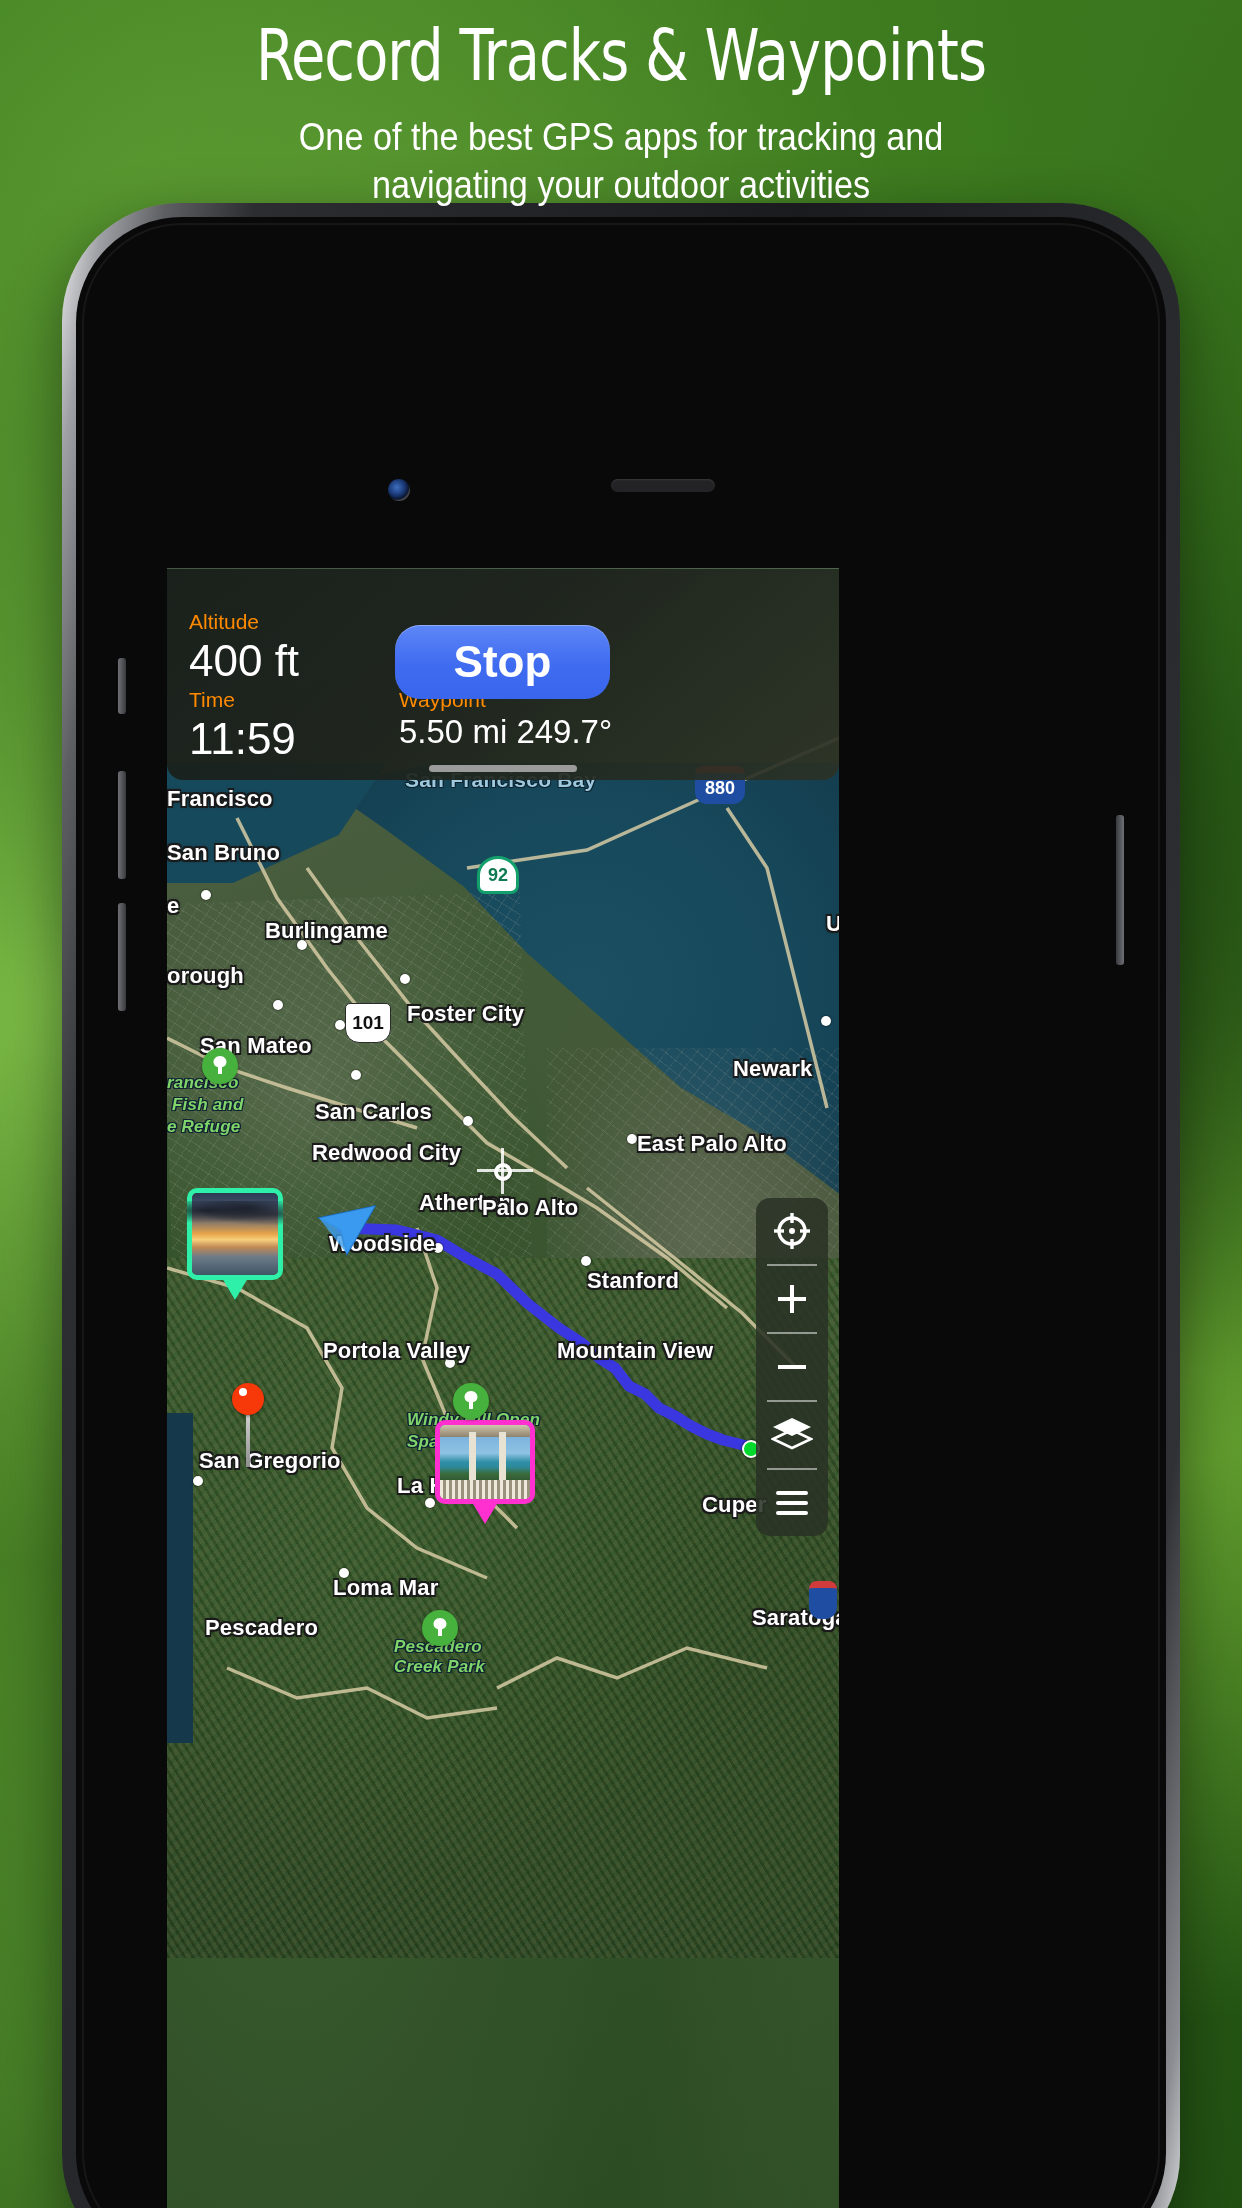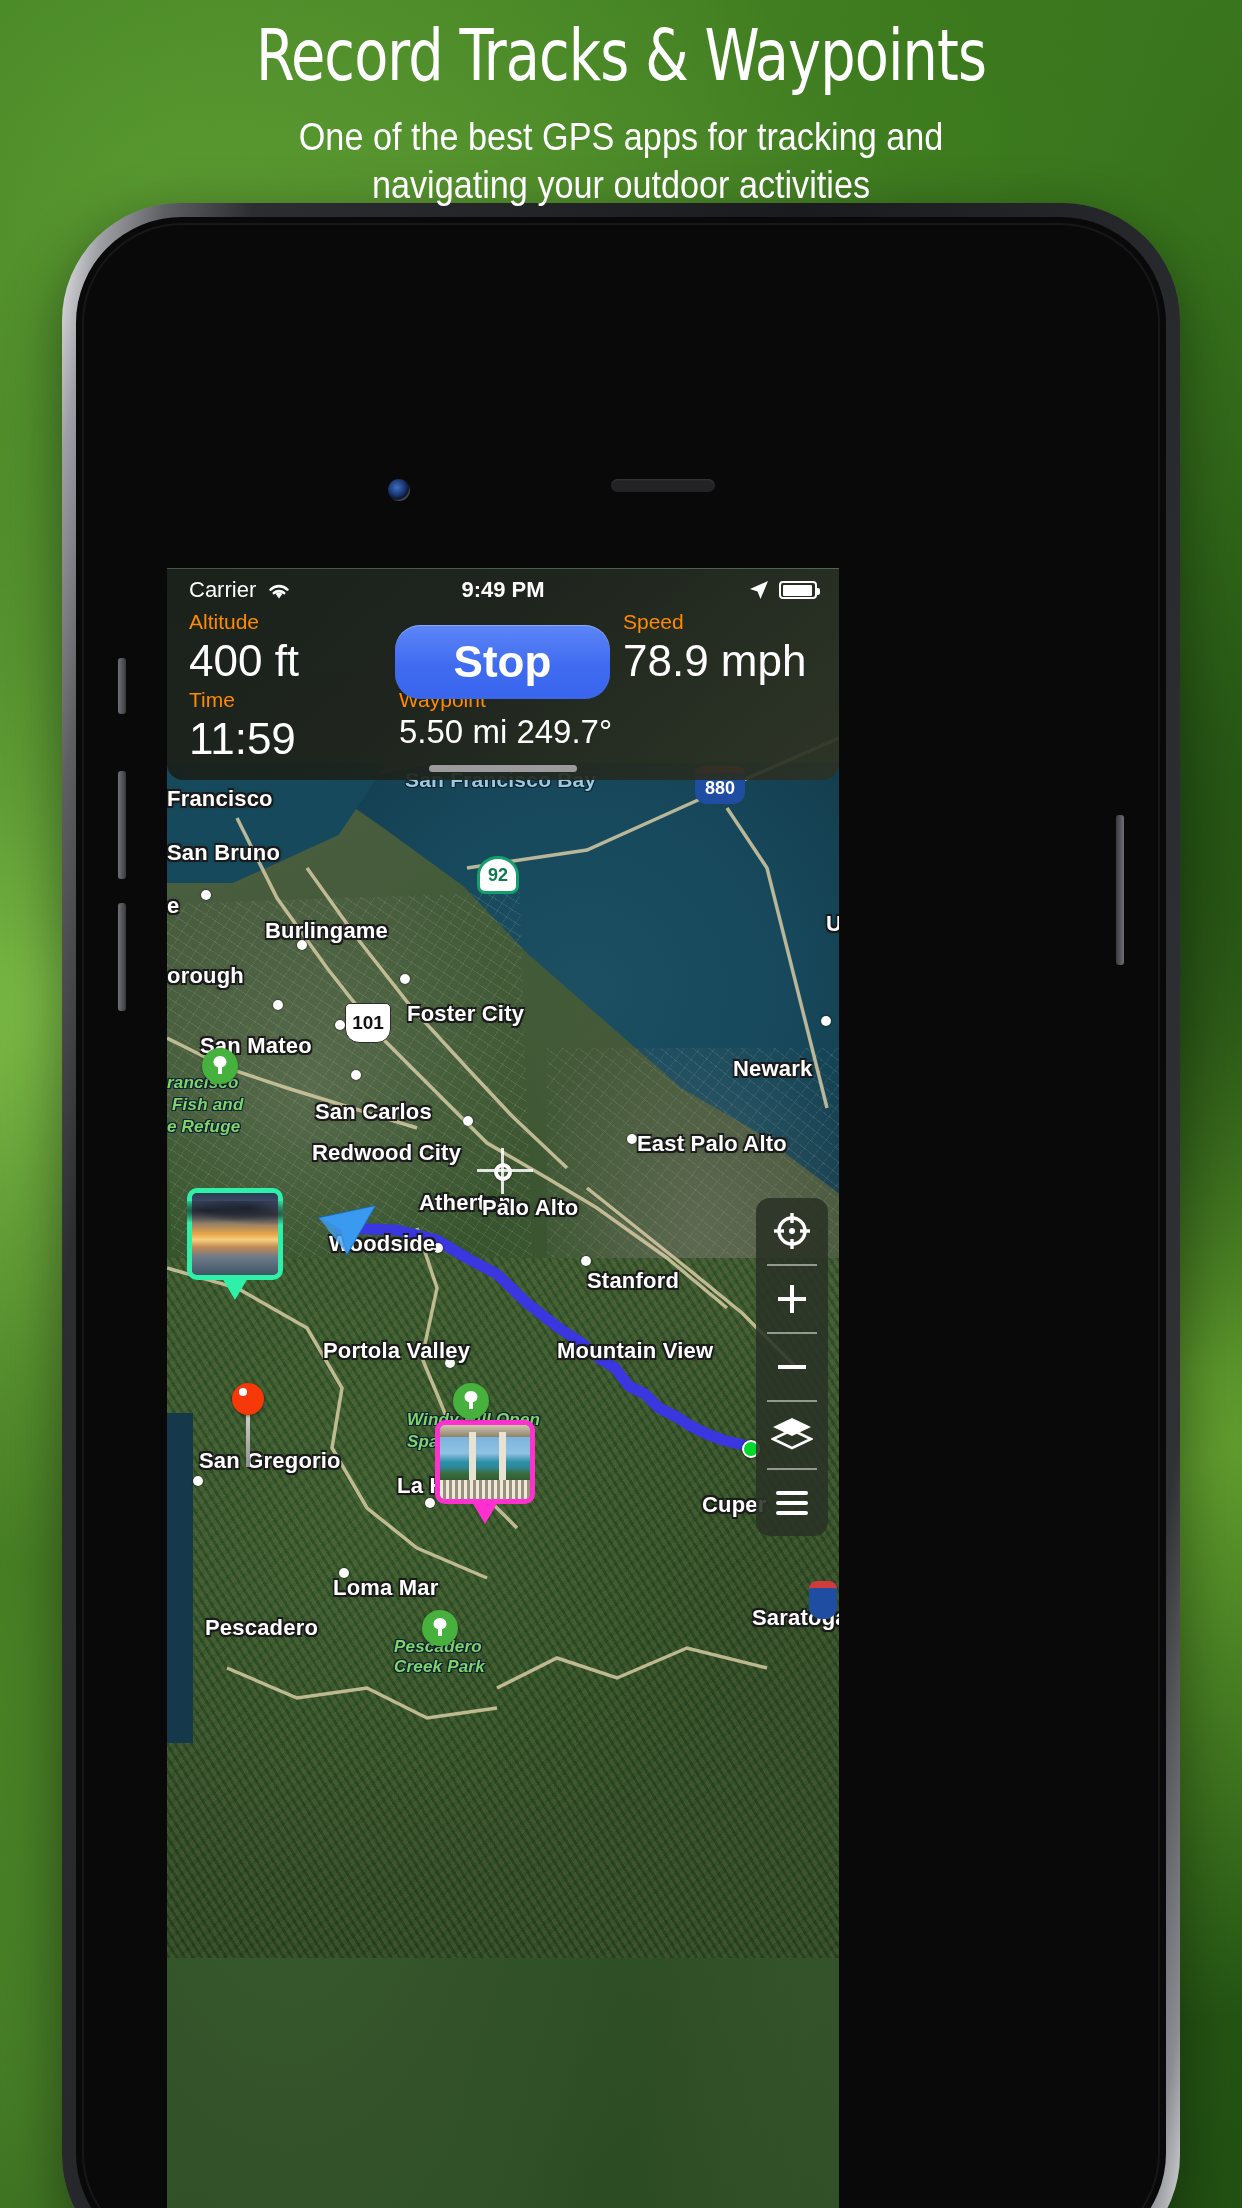--- a/index.html
+++ b/index.html
@@ -464,49 +464,28 @@
           <rect x="2" y="2" width="32" height="4" rx="2" fill="#fff"></rect>
           <rect x="2" y="12" width="32" height="4" rx="2" fill="#fff"></rect>
           <rect x="2" y="22" width="32" height="4" rx="2" fill="#fff"></rect>
         </svg>
       </div>
     </div>
 
     <div class="shield-i" style="right:2px;top:1013px;width:28px;"></div>
 
     <div class="datapanel">
-      <div class="statusbar">
-        <div class="sb-left">
-          <span>Carrier</span>
-          <svg width="26" height="20" viewBox="0 0 26 20">
-            <path d="M13 18.5 L9.5 13.8 A6.2 6.2 0 0 1 16.5 13.8 Z" fill="#fff"></path>
-            <path d="M4.6 9.6 A12 12 0 0 1 21.4 9.6" stroke="#fff" stroke-width="2.7" fill="none" stroke-linecap="round"></path>
-            <path d="M7.9 13.1 A7.6 7.6 0 0 1 18.1 13.1" stroke="#fff" stroke-width="2.7" fill="none" stroke-linecap="round"></path>
-          </svg>
-        </div>
-        <div class="sb-time">9:49 PM</div>
-        <div class="sb-right">
-          <svg width="22" height="22" viewBox="0 0 22 22">
-            <path d="M20 2 L2 10 L9.5 12.5 L12.5 20 Z" fill="#fff"></path>
-          </svg>
-          <span class="batt"></span>
-        </div>
-      </div>
 
       <div class="grid">
 
         <div class="cell" style="left:22px;top:0;">
           <div class="clab">Altitude</div>
           <div class="cval">400 ft</div>
         </div>
 
-        <div class="cell" style="left:456px;top:0;">
-          <div class="clab">Speed</div>
-          <div class="cval">78.9 mph</div>
-        </div>
 
         <div class="cell" style="left:22px;top:78px;">
           <div class="clab">Time</div>
           <div class="cval">11:59</div>
         </div>
 
         <div class="cell" style="left:232px;top:78px;">
           <div class="clab">Waypoint</div>
           <div class="cval small">5.50 mi 249.7°</div>
         </div>

